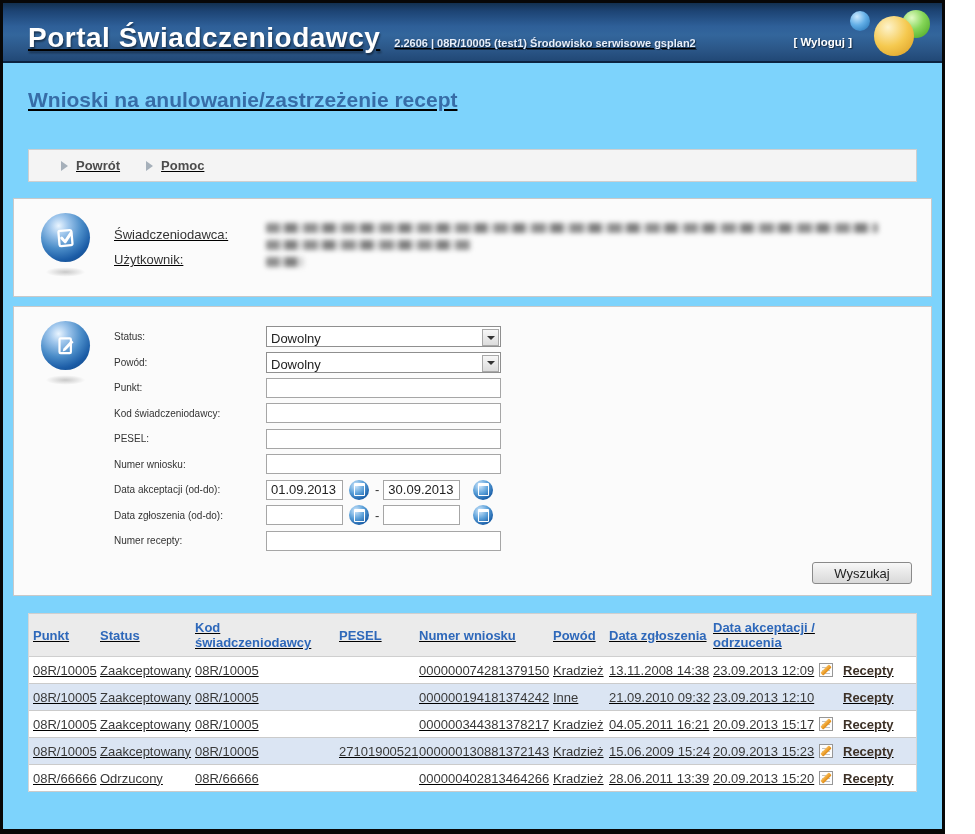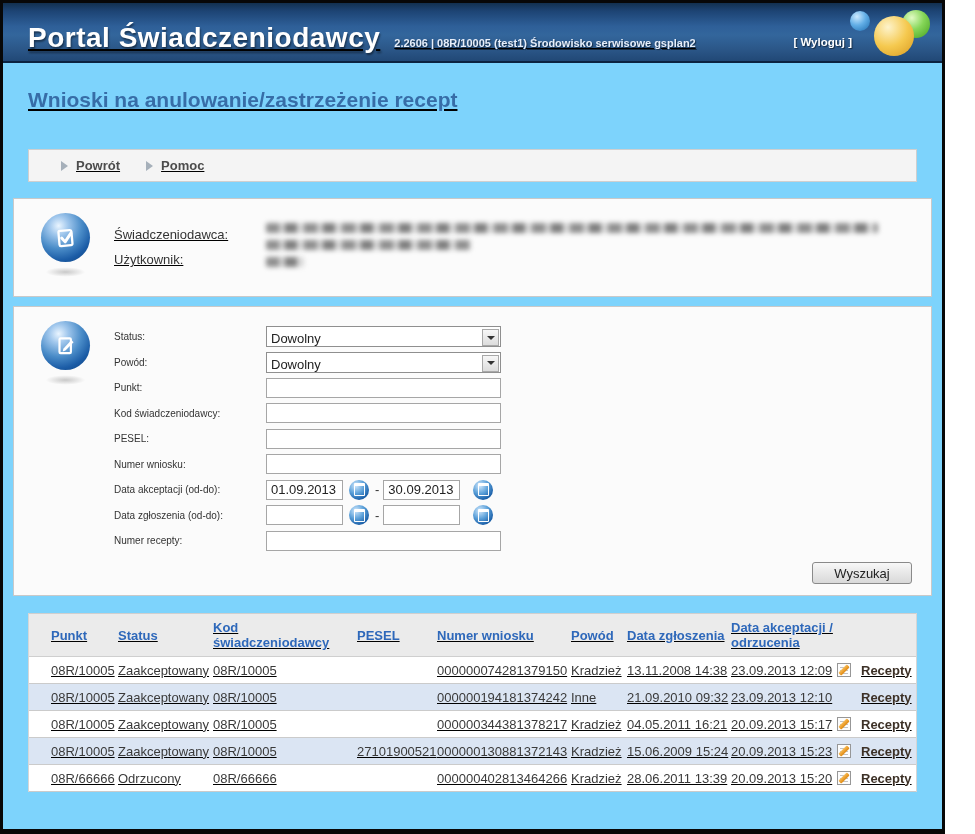--- a/index.html
+++ b/index.html
@@ -72,21 +72,21 @@
   .cal-btn::before{ content:""; width:9px; height:9px; border:1.5px solid #fff; border-top-width:3px; border-radius:1px; }
   .dash{ font-size:13px; color:#333; margin:0 4px 0 6px; }
   .cal-2{ margin-left:13px; }
   .search-btn{ position:absolute; right:19px; bottom:11px; width:100px; height:22px;
       border:1px solid #8a8a8a; border-radius:3px; background:linear-gradient(#f8f8f8,#e9e9e9 45%,#d9d9d9);
       font:13px "Liberation Sans",sans-serif; color:#222; cursor:pointer; }
 
   
   .tbl{ margin:17px 25px 0; border-left:1px solid #d6d6d6; border-right:1px solid #d6d6d6; font-size:13px; }
   .thead, .trow{ display:grid; grid-template-columns:67px 95px 144px 80px 134px 56px 104px 130px 1fr;
-                 padding-left:22px; align-items:center; }
+                 padding-left:4px; align-items:center; }
   .thead{ background:#ebebeb; border-top:1px solid #cfcfcf; border-bottom:1px solid #cfcfcf;
           min-height:44px; align-items:center; }
   .th{ color:#2e68ba; font-weight:bold; line-height:15px; padding:4px 4px 4px 0; }
   .th-kod{ max-width:118px; }
   .trow{ height:27px; border-bottom:1px solid #cbcbcb; background:#fff; color:#3a3a3a; }
   .trow.alt{ background:#dbe5f3; }
   .tcell{ overflow:hidden; white-space:nowrap; }
   .c-akceptacja{ display:flex; align-items:center; gap:5px; }
   .c-recepty{ text-align:left; padding-right:8px; font-weight:bold; color:#3d3127; }
   .c-recepty a{ color:#3d3127; text-decoration:none; cursor:pointer; }

